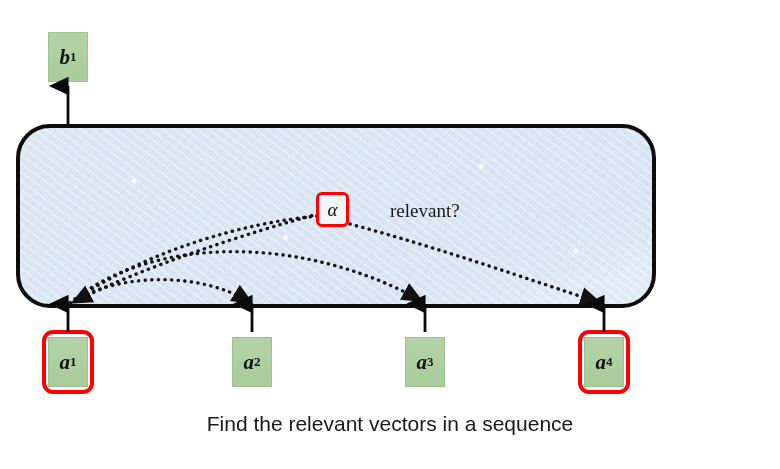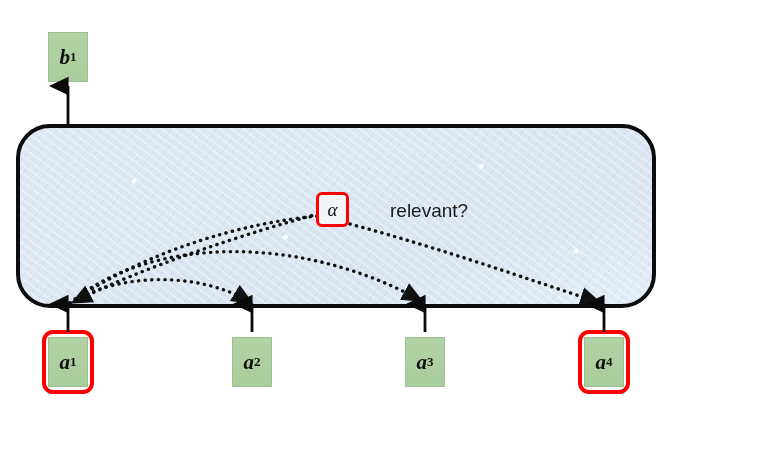--- a/index.html
+++ b/index.html
@@ -98,21 +98,21 @@
     font-size: 19px;
     color: #0f0f0f;
     z-index: 8;
   }
 
   
   .relevant-label {
     position: absolute;
     left: 390px;
     top: 200px;
-    font-family: Liberation Sans, sans-serif;
+    font-family: Liberation Serif, serif;
     font-size: 19px;
     color: #1a1a1a;
     white-space: nowrap;
     z-index: 8;
   }
 
   
   .caption {
     position: absolute;
     left: 0;
@@ -203,14 +203,15 @@
   </div>
   <div class="vec-box" style="left:405px; top:337px;">
     <span>a</span>
       <span class="sup">3</span>
   </div>
   <div class="vec-box" style="left:584px; top:337px;">
     <span>a</span>
       <span class="sup">4</span>
   </div>
 
+  <div class="caption">Find the relevant vectors in a sequence</div>
 
 </div>
 
 </body></html>

